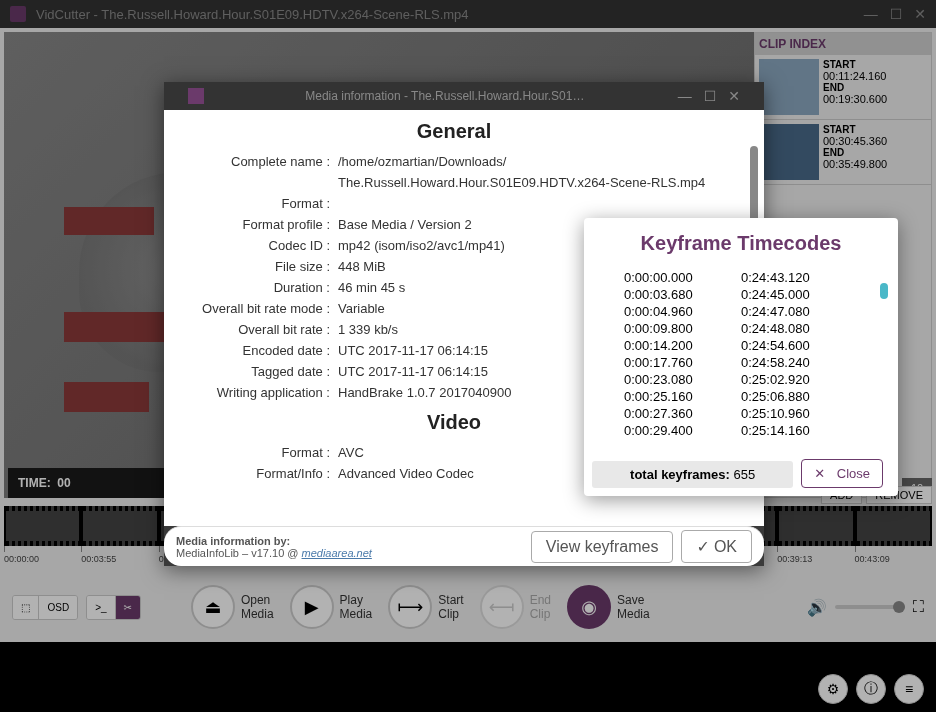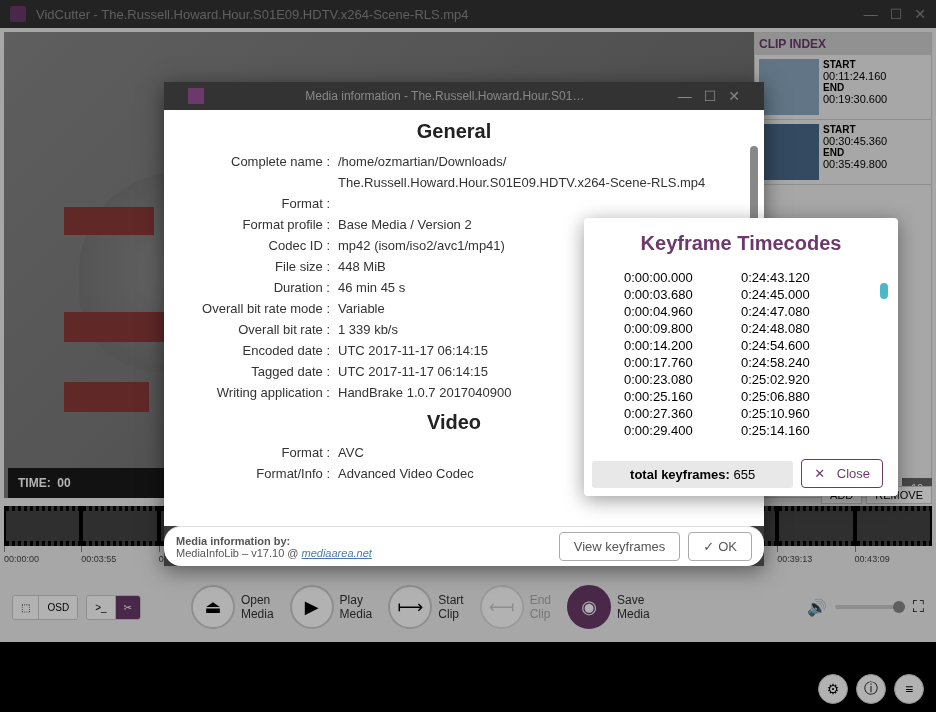--- a/index.html
+++ b/index.html
@@ -57,21 +57,21 @@
 .mid-titlebar-icon { width: 16px; height: 16px; background: #6b3a6b; margin-right: 8px; }
 .mid-content { background: #fff; position: absolute; top: 28px; left: 0; right: 0; bottom: 40px; padding: 2px 30px 10px 10px; overflow: hidden; }
 .mid-content h2 { font-size: 20px; color: #222; text-align: center; margin: 8px 0; }
 .info-row { display: flex; font-size: 13px; padding: 3px 0; }
 .info-label { width: 160px; text-align: right; color: #333; padding-right: 4px; }
 .info-value { flex: 1; color: #333; padding-left: 4px; }
 .mid-scrollbar { position: absolute; right: 6px; top: 36px; width: 8px; height: 300px; background: #888; border-radius: 4px; }
 .mid-footer { position: absolute; bottom: 0; left: 0; right: 0; height: 40px; background: #fff; display: flex; align-items: center; padding: 0 12px; font-size: 11px; color: #555; border-top: 1px solid #ddd; border-radius: 17px; }
 .mid-footer-left { flex: 1; }
 .mid-footer a { color: #4a7aaa; font-style: italic; }
-.dlg-btn { padding: 6px 14px; border: 1px solid #aaa; border-radius: 4px; background: #fff; font-size: 13px; margin-left: 8px; display: flex; align-items: center; gap: 4px; }
+.dlg-btn { padding: 6px 14px; border: 1px solid #aaa; border-radius: 4px; background: #fff; font-size: 16px; margin-left: 8px; display: flex; align-items: center; gap: 4px; }
 .keyframe-dialog { position: absolute; left: 584px; top: 218px; width: 314px; height: 278px; background: #fff; z-index: 20; box-shadow: 0 4px 20px rgba(0,0,0,0.4); border-radius: 4px; }
 .kf-title { text-align: center; font-size: 20px; color: #6b3a6b; padding: 14px; font-weight: bold; }
 .kf-body { height: 180px; display: flex; padding: 0 40px; position: relative; }
 .kf-col { flex: 1; font-size: 13px; }
 .kf-col div { padding: 1px 0; }
 .kf-scroll { position: absolute; right: 10px; top: 14px; width: 8px; height: 16px; background: #4ab8c8; border-radius: 4px; }
 .kf-footer { position: absolute; bottom: 0; left: 0; right: 7px; height: 40px; display: flex; align-items: flex-end; padding: 8px; gap: 8px; }
 .kf-total { flex: 1; background: #e8e8e8; padding: 6px; text-align: center; font-size: 13px; border-radius: 3px; }
 .kf-close { padding: 6px 12px; border: 1px solid #6b3a6b; border-radius: 4px; background: #fff; font-size: 13px; color: #6b3a6b; display: flex; align-items: center; gap: 4px; }
 .partial-btns { position: absolute; right: 4px; top: 486px; display: flex; gap: 4px; z-index: 3; }

